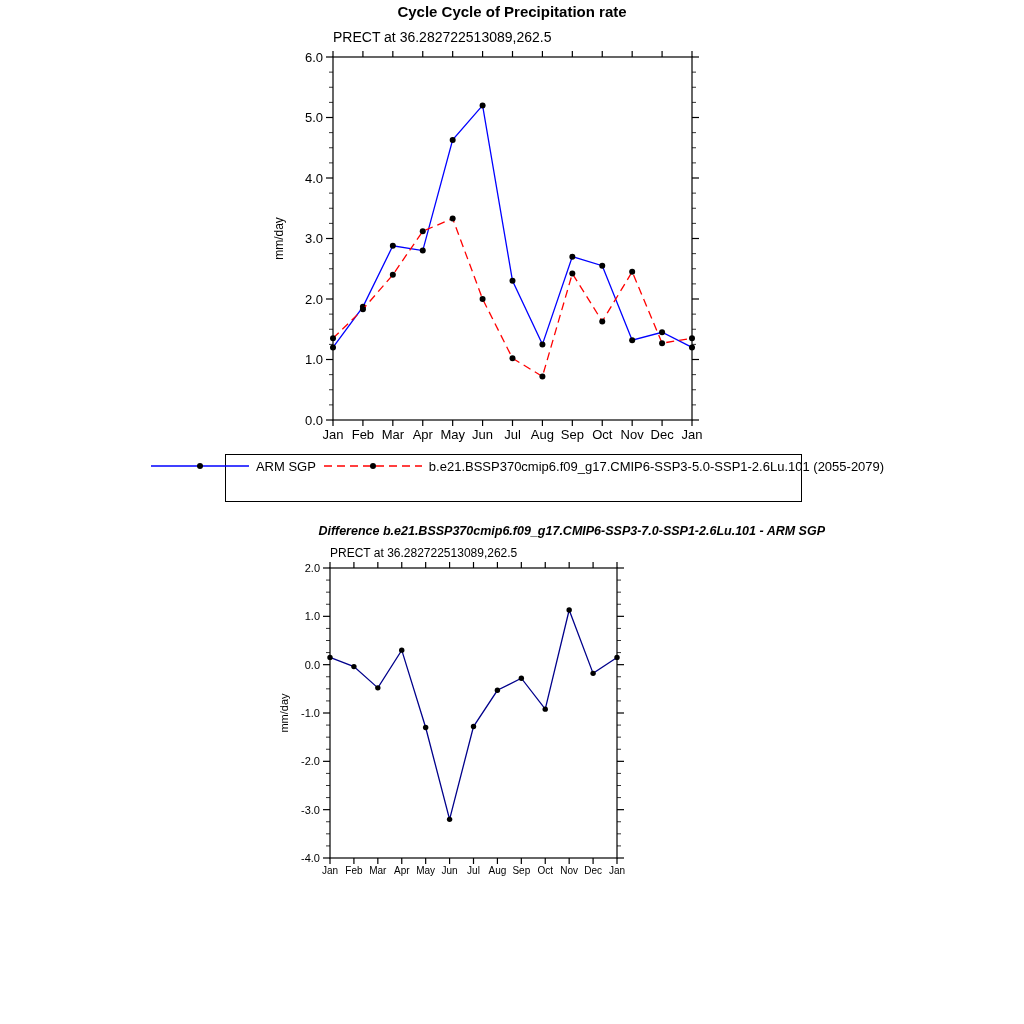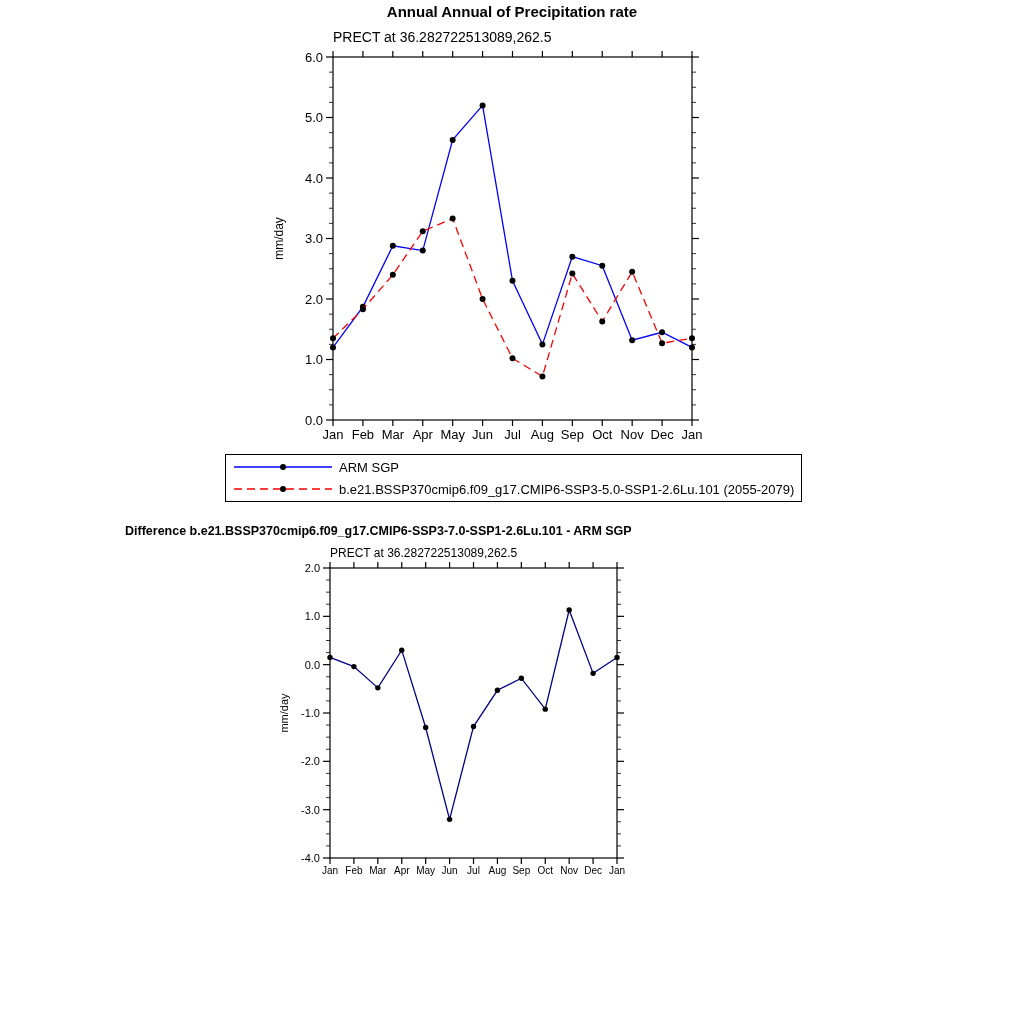--- a/index.html
+++ b/index.html
@@ -6,34 +6,34 @@
   body{
     width:1024px;height:1024px;background:#ffffff;position:relative;
     font-family:"Liberation Sans",sans-serif;color:#000;overflow:hidden;
   }
   .abs{position:absolute;}
   #top-title{left:152px;top:3px;width:720px;text-align:center;font-weight:bold;font-size:15px;}
   #top-subtitle{left:333px;top:29px;font-size:14px;}
   #top-svg{left:263px;top:45px;}
   #legend{
     left:225px;top:454px;width:577px;height:48px;border:1px solid #000;background:#fff;
-    display:flex;flex-direction:column;justify-content:center;box-sizing:border-box;
+    display:flex;flex-direction:row;justify-content:center;box-sizing:border-box;
   }
   .legend-row{display:flex;align-items:center;height:22px;}
   .legend-key{width:104px;height:14px;margin-left:6px;flex:0 0 auto;}
   .legend-label{font-size:13px;margin-left:3px;white-space:nowrap;}
-  #bottom-title{left:125px;top:524px;width:700px;text-align:left;font-weight:bold;font-size:12.5px;}
+  #bottom-title{left:125px;top:524px;width:700px;text-align:right;font-weight:bold;font-size:12.5px;font-style:italic;}
   #bottom-subtitle{left:330px;top:546px;font-size:12px;}
   #bottom-svg{left:260px;top:556px;}
   svg text{font-family:"Liberation Sans",sans-serif;fill:#000;}
 </style>
 </head>
 <body>
 
-<div class="abs" id="top-title">Annual Annual of Precipitation rate</div>
+<div class="abs" id="top-title">Cycle Cycle of Precipitation rate</div>
 <div class="abs" id="top-subtitle">PRECT at 36.282722513089,262.5</div>
 <svg class="abs" id="top-svg" width="450" height="400">
     <line x1="63" y1="375" x2="70" y2="375" stroke="#000" stroke-width="1.2"></line>
     <line x1="429" y1="375" x2="436" y2="375" stroke="#000" stroke-width="1.2"></line>
     <text x="60" y="379.55" text-anchor="end" font-size="13">0.0</text>
     <line x1="66" y1="359.875" x2="70" y2="359.875" stroke="#000" stroke-width="0.8"></line>
     <line x1="429" y1="359.875" x2="433" y2="359.875" stroke="#000" stroke-width="0.8"></line>
     <line x1="66" y1="344.75" x2="70" y2="344.75" stroke="#000" stroke-width="0.8"></line>
     <line x1="429" y1="344.75" x2="433" y2="344.75" stroke="#000" stroke-width="0.8"></line>
     <line x1="66" y1="329.625" x2="70" y2="329.625" stroke="#000" stroke-width="0.8"></line>

